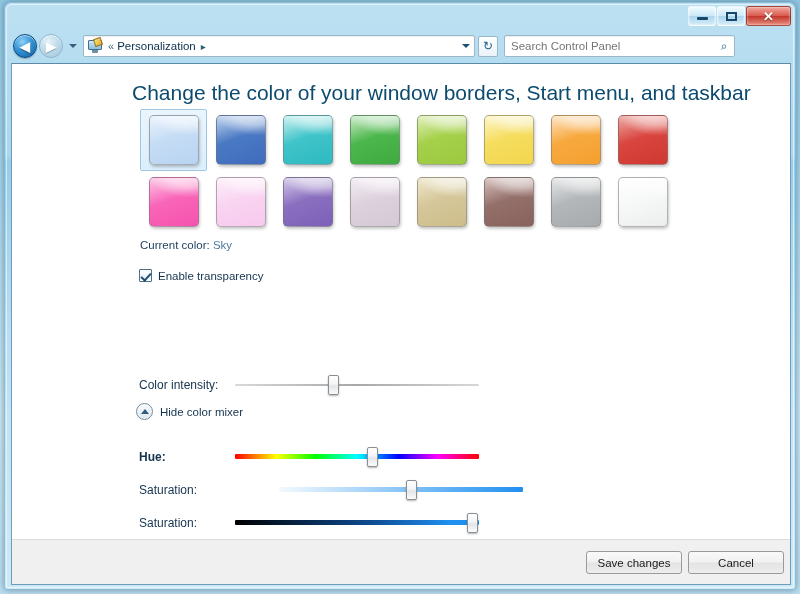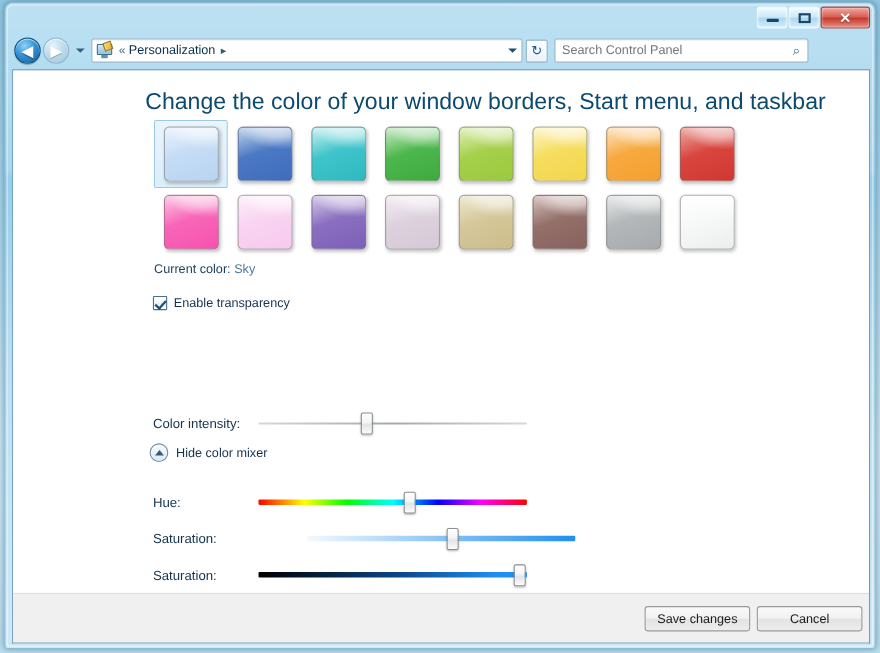--- a/index.html
+++ b/index.html
@@ -486,21 +486,21 @@
       </div>
 
       <div id="mixer-toggle">
         <div id="mixer-chevron">
           <div class="tri-up"></div>
         </div>
         <span id="mixer-toggle-label">Hide color mixer</span>
       </div>
 
       <div id="mixer-sliders">
-          <div class="slider-row" style="left: 127px; top: 382px;">
+          <div class="slider-row" style="left: 127px; top: 382px; font-weight: bold;">
             <span class="slider-label">Hue:</span>
             <div class="track-wrap">
               <div class="track-grad" style="background: linear-gradient(90deg, rgb(255, 0, 0) 0%, rgb(255, 255, 0) 17%, rgb(0, 255, 0) 33%, rgb(0, 255, 255) 50%, rgb(0, 0, 255) 67%, rgb(255, 0, 255) 83%, rgb(255, 0, 0) 100%);"></div>
               <div class="thumb" style="left: 56%;"></div>
             </div>
           </div>
           <div class="slider-row" style="left: 127px; top: 415px; gap: 44px;">
             <span class="slider-label">Saturation:</span>
             <div class="track-wrap">
               <div class="track-grad" style="background: linear-gradient(90deg, rgb(244, 250, 254) 0%, rgb(31, 143, 240) 100%);"></div>

